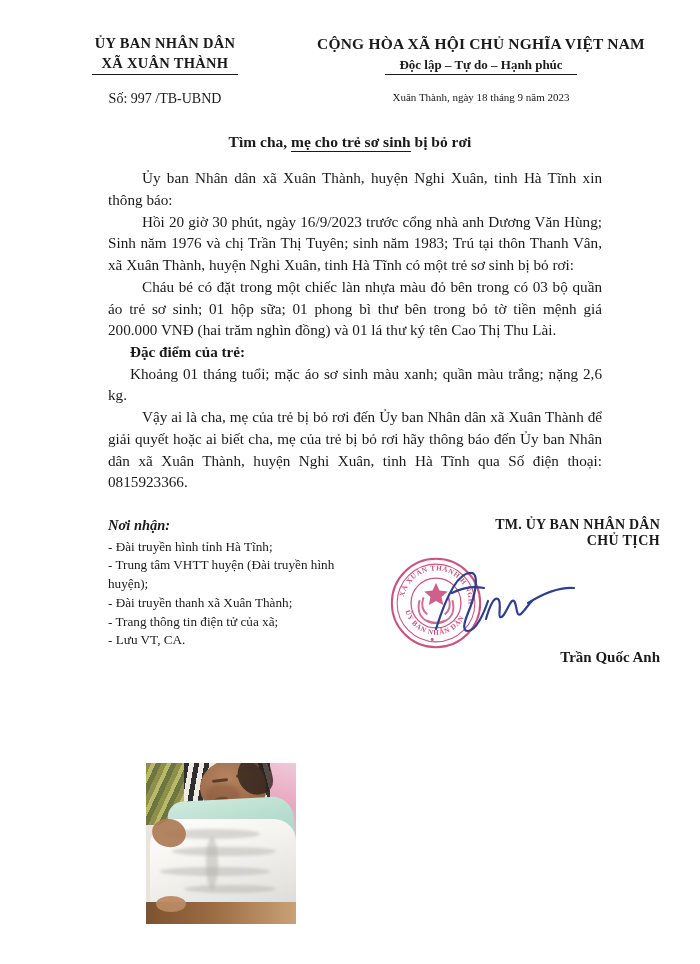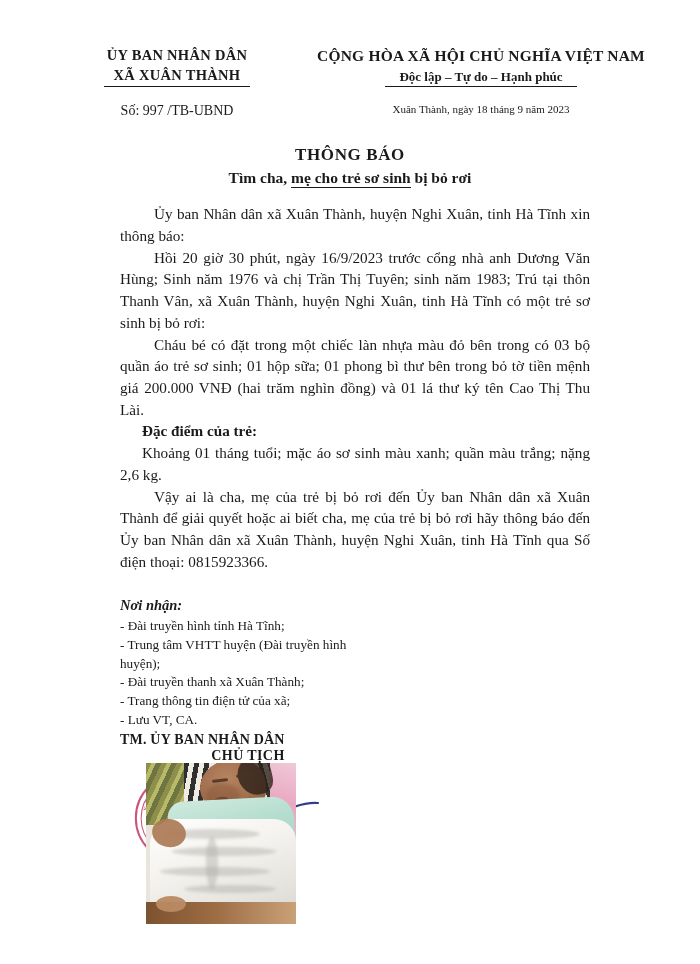--- a/index.html
+++ b/index.html
@@ -14,21 +14,21 @@
     overflow: hidden;
     font-family: "Liberation Serif", "DejaVu Serif", serif;
     color: #1a1a1a;
     -webkit-font-smoothing: antialiased;
   }
   .page {
     position: relative;
     width: 700px;
     height: 964px;
     box-sizing: border-box;
-    padding: 12px;
+    padding: 0;
   }
 
   
   .doc-header {
     display: flex;
     align-items: flex-start;
     padding: 34px 34px 0 34px;
   }
   .hdr-left {
     width: 262px;
@@ -110,21 +110,20 @@
   .body-text p.ind-small {
     text-indent: 22px;
   }
   .b { font-weight: bold; }
 
   
   .footer-row {
     display: flex;
     margin: 22px 40px 0 108px;
     align-items: flex-start;
-    flex-direction: column;
   }
   .recipients {
     width: 268px;
     flex: none;
     font-size: 13.2px;
     line-height: 1.42;
   }
   .recip-title {
     font-weight: bold;
     font-style: italic;
@@ -284,21 +283,20 @@
       <div class="doc-number">Số: 997 /TB-UBND</div>
     </div>
     <div class="hdr-right">
       <div class="nation-line1">CỘNG HÒA XÃ HỘI CHỦ NGHĨA VIỆT NAM</div>
       <div><span class="nation-line2">Độc lập – Tự do – Hạnh phúc</span></div>
       <div class="date-line">Xuân Thành, ngày 18 tháng 9 năm 2023</div>
     </div>
   </div>
 
   <div class="title-block">
-    <div class="doc-title">THÔNG BÁO</div>
     <div class="doc-subtitle"><span>Tìm cha, </span><span class="u">mẹ cho trẻ sơ sinh</span><span> bị bỏ rơi</span></div>
   </div>
 
   <div class="body-text">
     <p>Ủy ban Nhân dân xã Xuân Thành, huyện Nghi Xuân, tinh Hà Tĩnh xin thông báo:</p>
     <p>Hồi 20 giờ 30 phút, ngày 16/9/2023 trước cổng nhà anh Dương Văn Hùng; Sinh năm 1976 và chị Trần Thị Tuyên; sinh năm 1983; Trú tại thôn Thanh Vân, xã Xuân Thành, huyện Nghi Xuân, tinh Hà Tĩnh có một trẻ sơ sinh bị bỏ rơi:</p>
     <p>Cháu bé có đặt trong một chiếc làn nhựa màu đỏ bên trong có 03 bộ quần áo trẻ sơ sinh; 01 hộp sữa; 01 phong bì thư bên trong bỏ tờ tiền mệnh giá 200.000 VNĐ (hai trăm nghìn đồng) và 01 lá thư ký tên Cao Thị Thu Lài.</p>
     <p class="no-indent ind-small b">Đặc điểm của trẻ:</p>
     <p class="ind-small">Khoảng 01 tháng tuổi; mặc áo sơ sinh màu xanh; quần màu trắng; nặng 2,6 kg.</p>
     <p>Vậy ai là cha, mẹ của trẻ bị bỏ rơi đến Ủy ban Nhân dân xã Xuân Thành để giải quyết hoặc ai biết cha, mẹ của trẻ bị bỏ rơi hãy thông báo đến Ủy ban Nhân dân xã Xuân Thành, huyện Nghi Xuân, tinh Hà Tĩnh qua Số điện thoại: 0815923366.</p>

